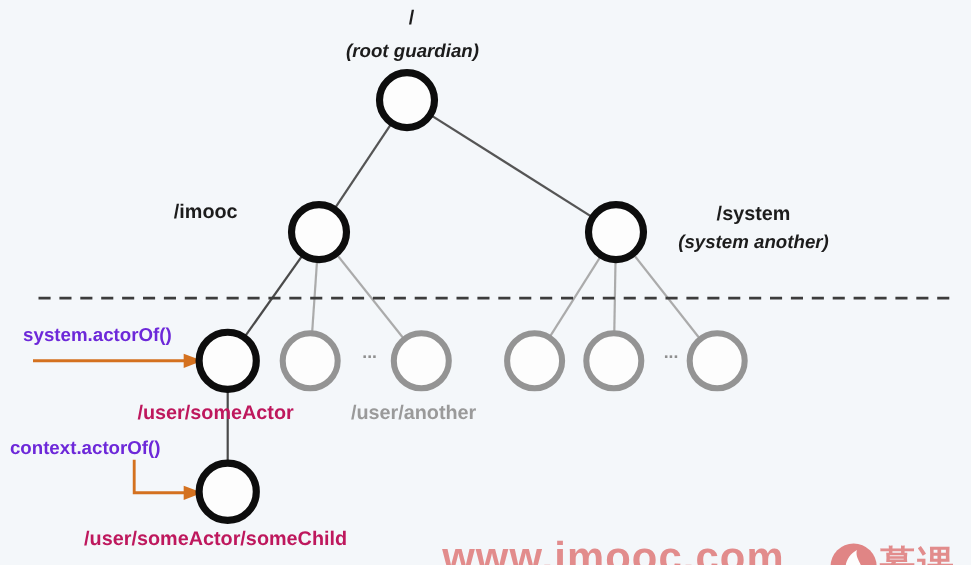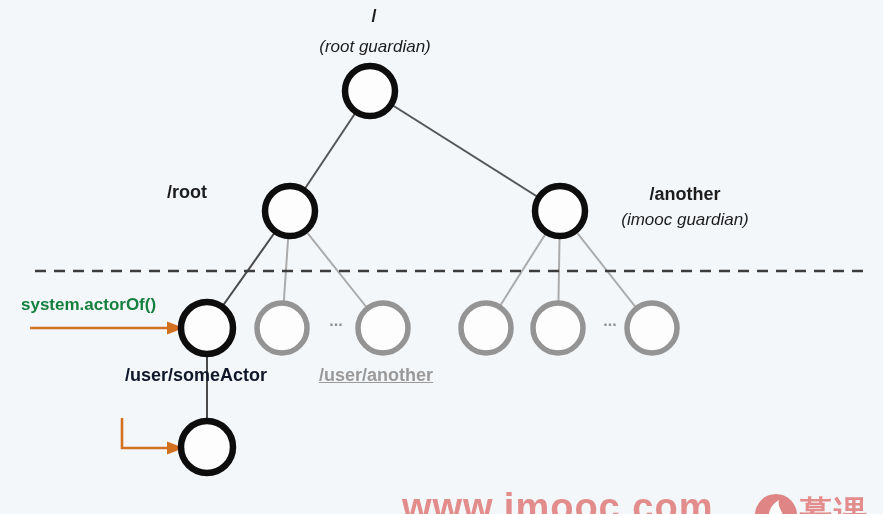--- a/index.html
+++ b/index.html
@@ -6,25 +6,25 @@
   .stage{
     position:relative;
     width:883px;height:514px;
     background:#f4f7fa;
     overflow:hidden;
     font-family:"Liberation Sans", sans-serif;
   }
   .stage svg{position:absolute;left:0;top:0;}
   .lbl{position:absolute;white-space:nowrap;line-height:1.1;}
   .node-title{font-size:18px;font-weight:bold;color:#1c1c1c;transform:translateX(-50%);}
-  .node-caption{font-size:17px;font-weight:normal;font-style:italic;color:#1c1c1c;transform:translateX(-50%);}
-  .path-black{font-size:18px;font-weight:bold;color:#0f172a;transform:translateX(-50%);}
+  .node-caption{font-size:17px;font-weight:bold;font-style:italic;color:#1c1c1c;transform:translateX(-50%);}
+  .path-black{font-size:18px;font-weight:bold;color:#be185d;transform:translateX(-50%);}
   .path-grey{font-size:18px;font-weight:bold;color:#9a9a9a;transform:translateX(-50%);}
   .ellipsis{font-size:16px;font-weight:bold;color:#8f8f8f;transform:translateX(-50%);}
-  .annot{font-size:17px;font-weight:bold;color:#15803d;}
+  .annot{font-size:17px;font-weight:bold;color:#6d28d9;}
   .wm-url{
     position:absolute;left:402px;top:486px;
     font-size:38px;font-weight:bold;color:#e28c8c;letter-spacing:1px;
   }
   .wm-brand{
     position:absolute;left:799px;top:491px;
     font-size:33px;font-weight:bold;color:#e28c8c;letter-spacing:2px;
   }
 </style>
 </head>
@@ -65,29 +65,31 @@
 
     <g>
       <circle cx="776" cy="515" r="21" fill="#e08585"></circle>
       <path d="M 772 526 C 765 516 770 505 779 500 C 777 508 784 512 784 520 C 784 524 780 527 772 526 Z" fill="#fdfdfd"></path>
     </g>
   </svg>
 
   <div class="lbl node-title" style="left:374px;top:7px;">/</div>
   <div class="lbl node-caption" style="left:375px;top:38px;">(root guardian)</div>
 
-  <div class="lbl node-title" style="left:187px;top:183px;">/root</div>
+  <div class="lbl node-title" style="left:187px;top:183px;">/imooc</div>
 
-  <div class="lbl node-title" style="left:685px;top:185px;">/another</div>
-  <div class="lbl node-caption" style="left:685px;top:211px;">(imooc guardian)</div>
+  <div class="lbl node-title" style="left:685px;top:185px;">/system</div>
+  <div class="lbl node-caption" style="left:685px;top:211px;">(system another)</div>
 
   <div class="lbl path-black" style="left:196px;top:366px;">/user/someActor</div>
-  <div class="lbl path-grey" style="left:376px;top:366px;text-decoration:underline;">/user/another</div>
+  <div class="lbl path-grey" style="left:376px;top:366px;">/user/another</div>
+  <div class="lbl path-black" style="left:196px;top:480px;">/user/someActor/someChild</div>
 
   <div class="lbl ellipsis" style="left:336px;top:312px;">...</div>
   <div class="lbl ellipsis" style="left:610px;top:312px;">...</div>
 
   <div class="lbl annot" style="left:21px;top:296px;">system.actorOf()</div>
+  <div class="lbl annot" style="left:9px;top:399px;">context.actorOf()</div>
 
   <div class="wm-url">www.imooc.com</div>
   <div class="wm-brand">慕课网</div>
 
 </div>
 
 </body></html>

